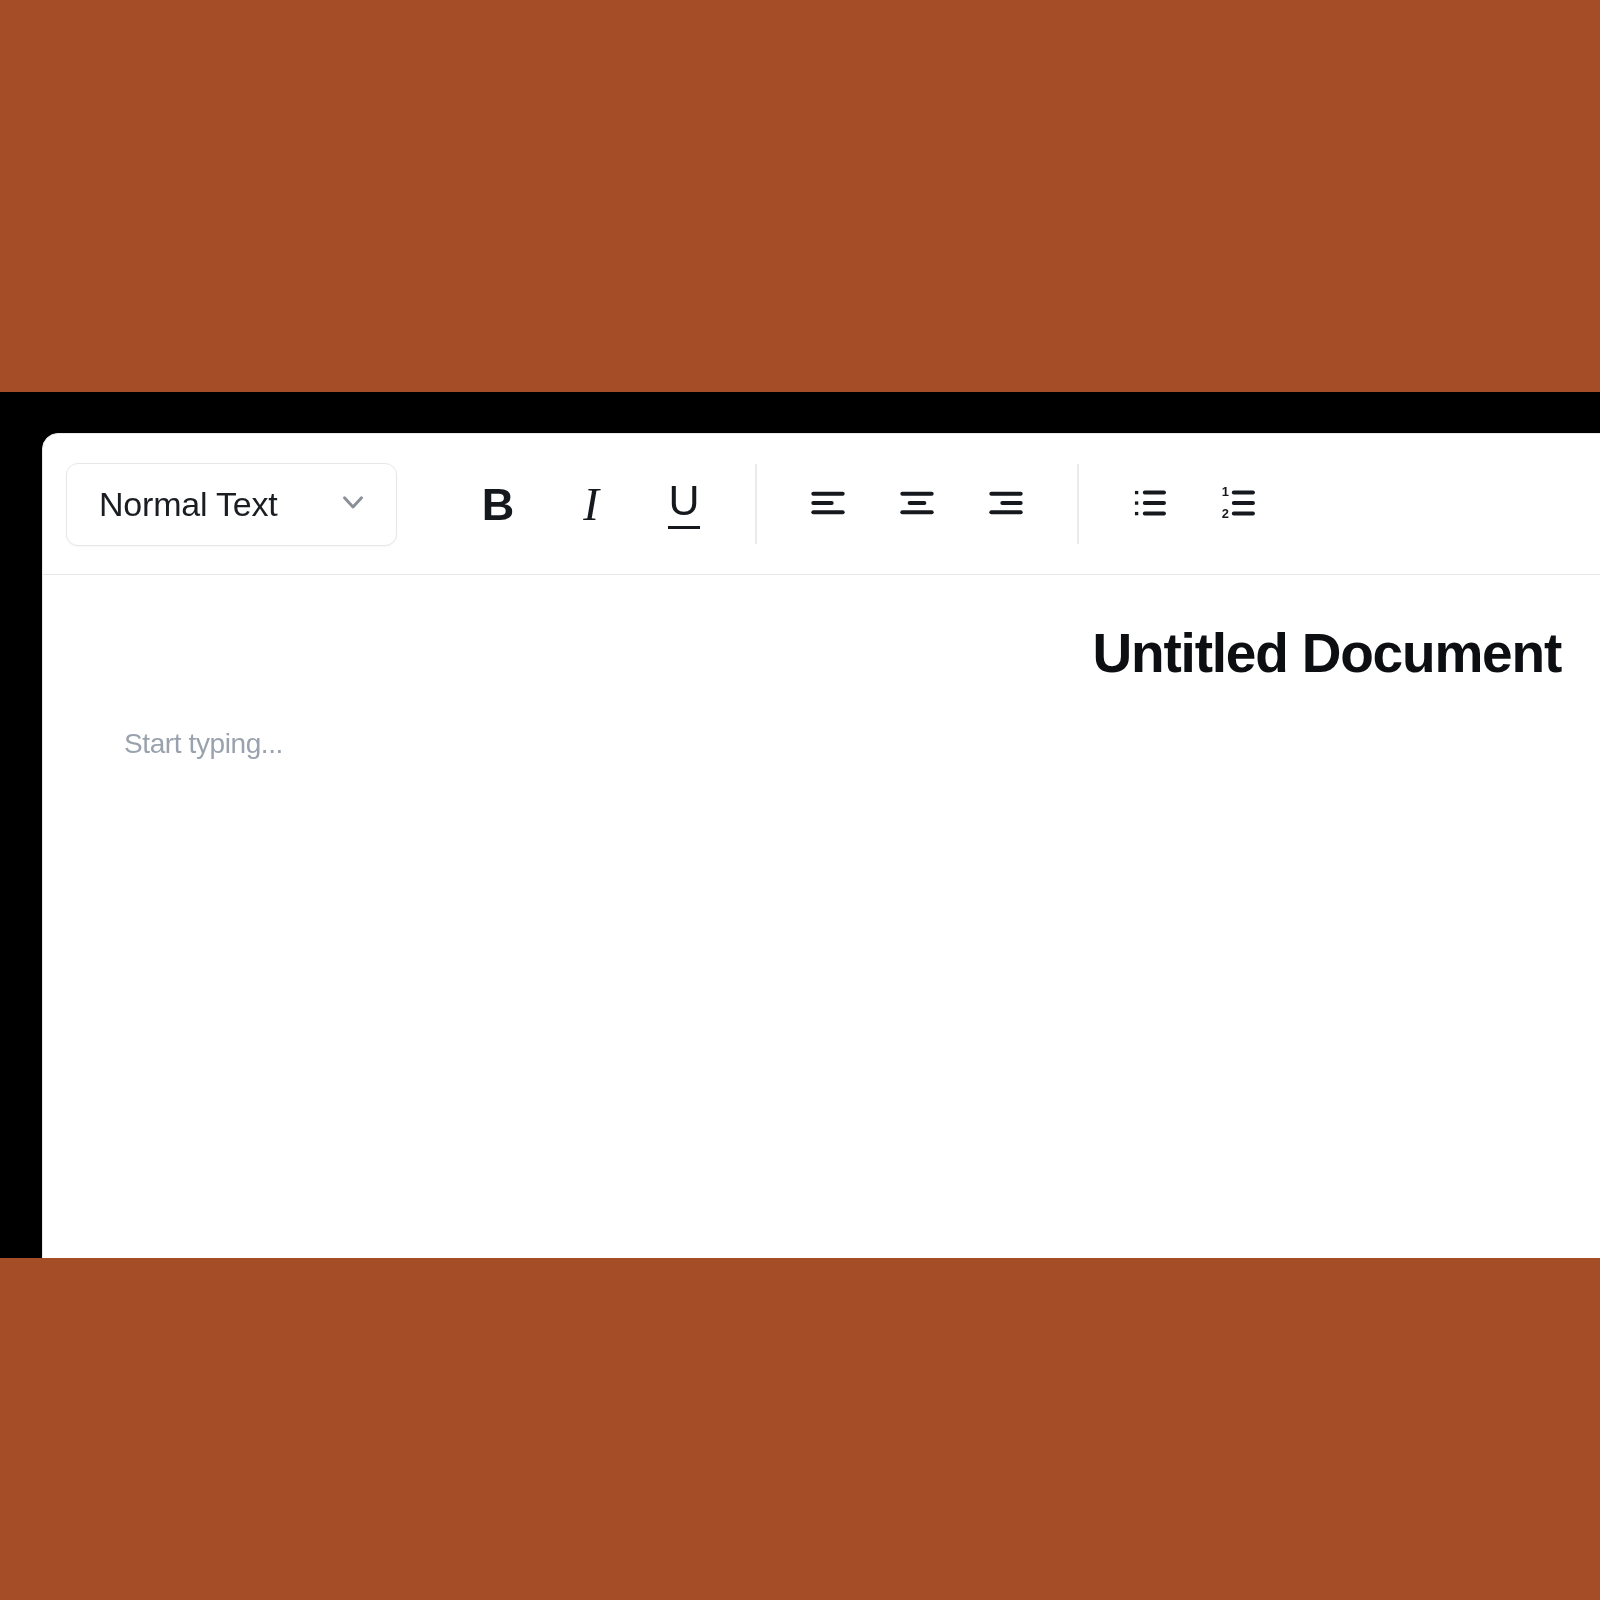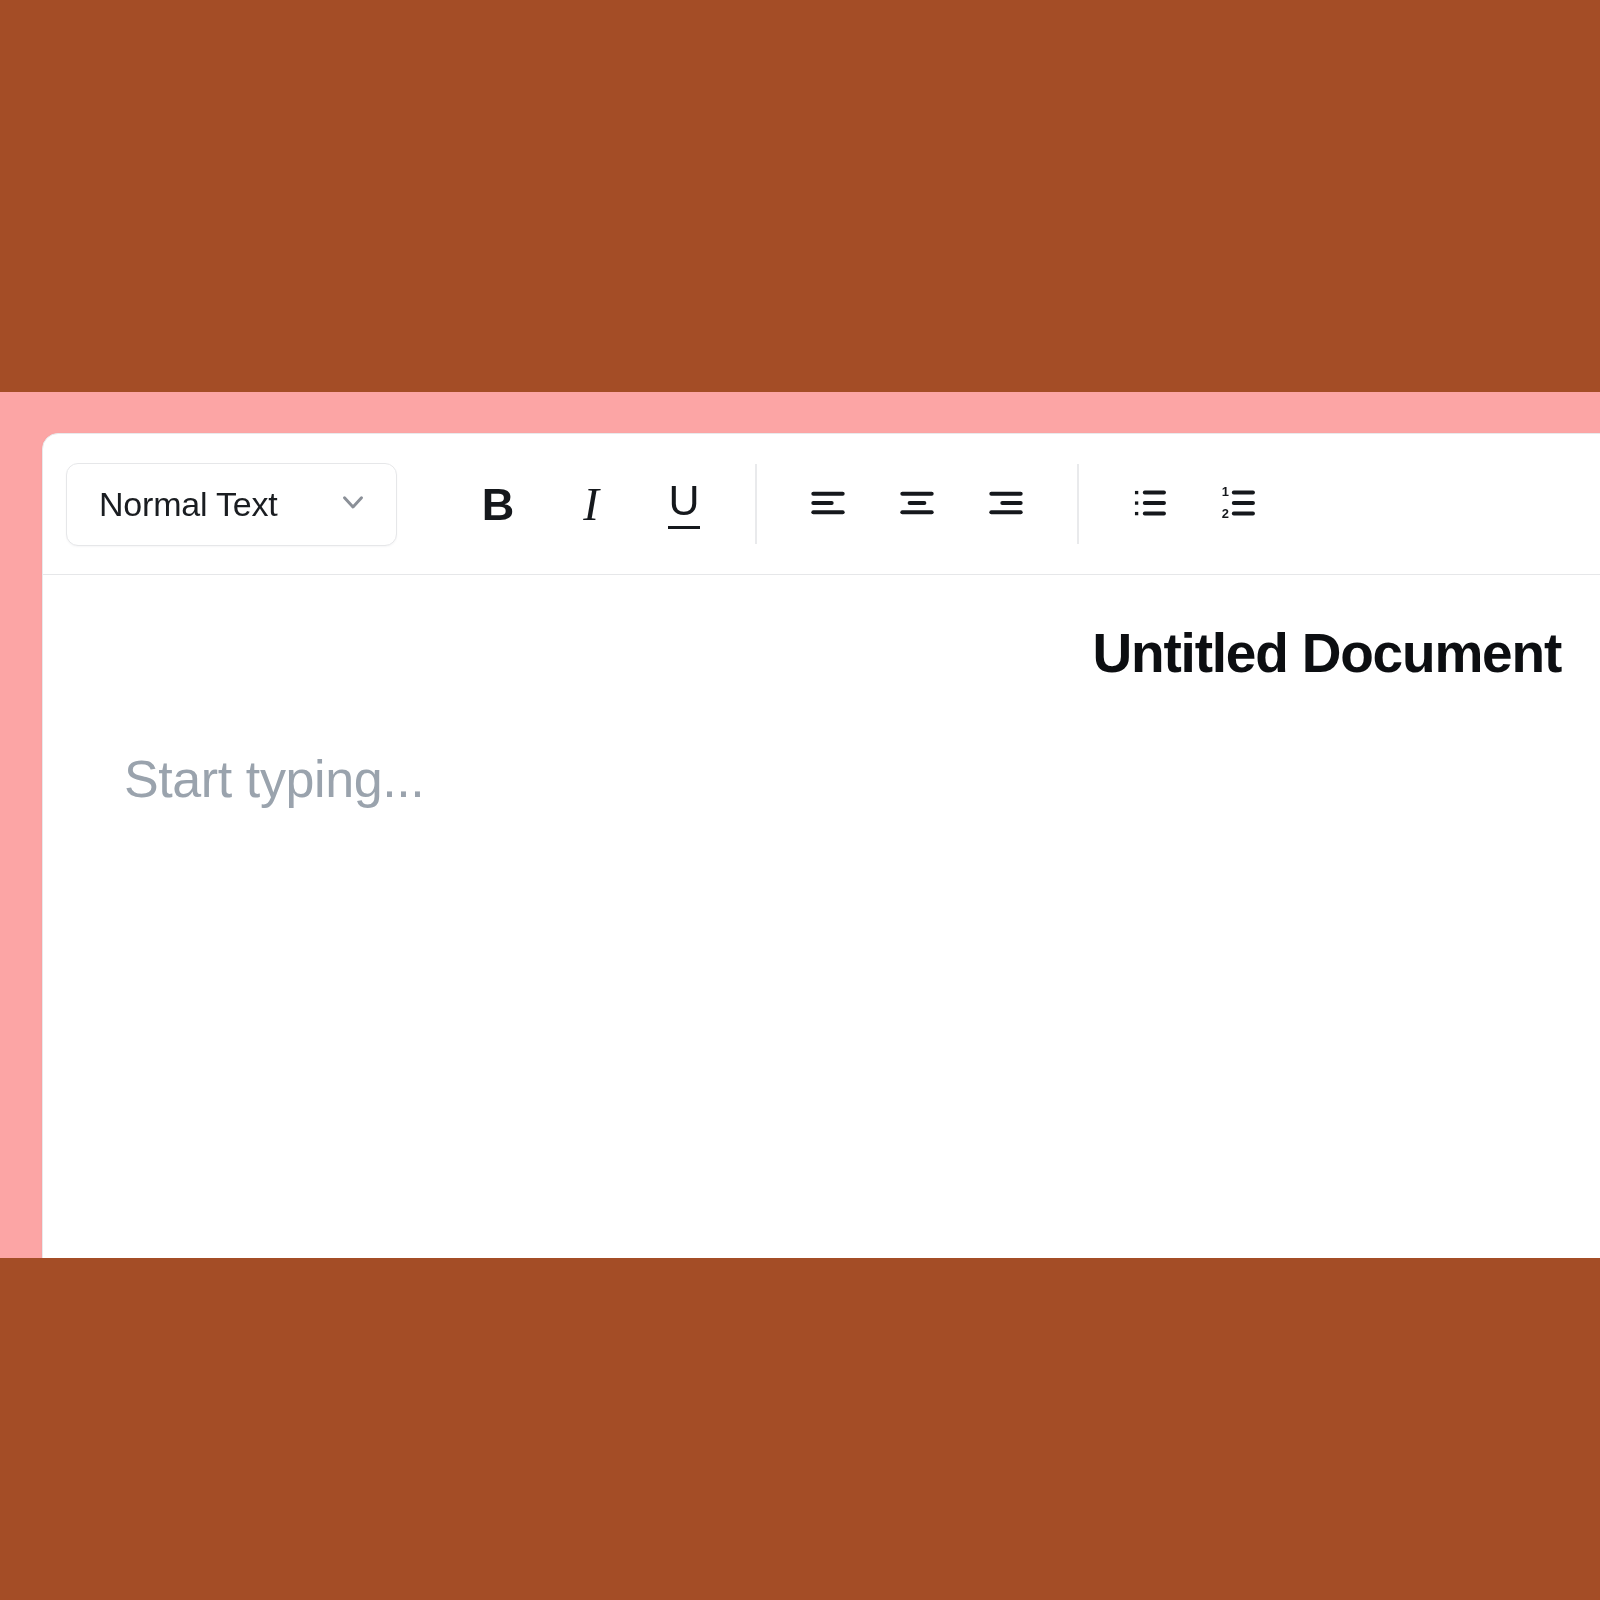--- a/index.html
+++ b/index.html
@@ -15,21 +15,21 @@
     background: #A44D26;
   }
 
   
   .page-viewport {
     position: absolute;
     left: 0;
     top: 392px;
     width: 1600px;
     height: 866px;
-    background: #fca5a5;
+    background: #000000;
     overflow: hidden;
   }
 
   
   .editor-card {
     position: absolute;
     left: 42px;
     top: 41px;              
     width: 1600px;          
     height: 860px;
@@ -144,22 +144,22 @@
     font-weight: 700;
     color: #0c0e11;
     letter-spacing: -1.2px;
     line-height: 1.15;
     outline: none;
     white-space: nowrap;
     text-align: right;
   }
 
   .doc-placeholder {
-    margin-top: 63px;
-    font-size: 52px;
+    margin-top: 42px;
+    font-size: 28px;
     font-weight: 400;
     color: #9aa3ad;
     letter-spacing: -0.4px;
     line-height: 1.2;
     outline: none;
   }
 </style>
 </head>
 <body>
 

